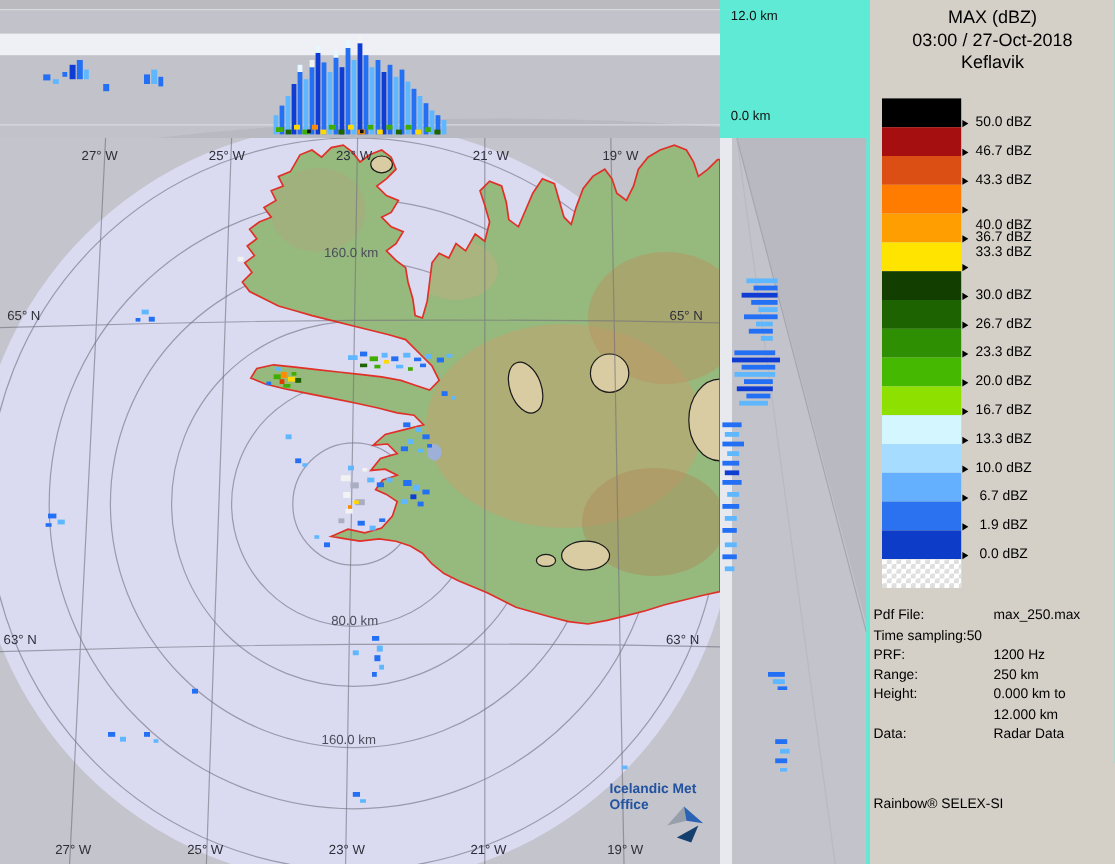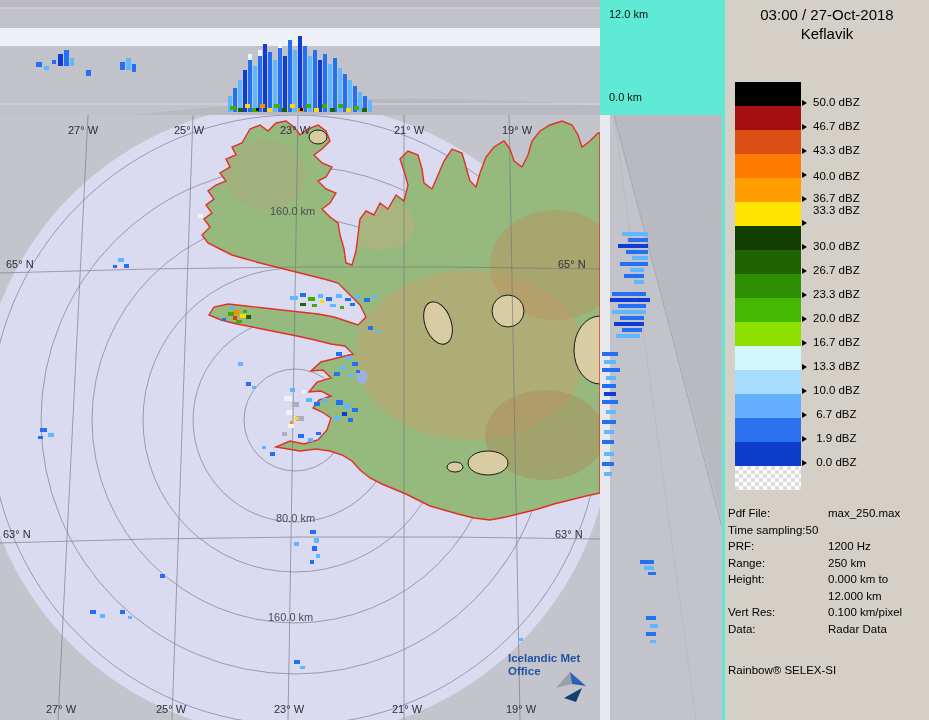--- a/index.html
+++ b/index.html
@@ -330,36 +330,37 @@
   <div id="logo-mark">
     <svg width="40" height="38" viewBox="0 0 40 38">
       <polygon points="4,22 18,6 20,18" fill="#97a0aa"></polygon>
       <polygon points="18,6 34,20 20,18" fill="#2a62b4"></polygon>
       <polygon points="12,32 30,22 24,36" fill="#15406e"></polygon>
     </svg>
   </div>
 
   <div id="info-panel" class="panel">
     <div id="title-block">
+      <div>MAX (dBZ)</div>
       <div>03:00 / 27-Oct-2018</div>
       <div>Keflavik</div>
     </div>
     <div id="legend-swatches">
         <div class="swatch" style="top: 0px; background: rgb(0, 0, 0);"></div>
         <div class="l-arrow" style="top: 18px;"></div>
         <div class="l-label" style="top: 14px;">50.0 dBZ</div>
         <div class="swatch" style="top: 24px; background: rgb(165, 15, 15);"></div>
         <div class="l-arrow" style="top: 42px;"></div>
         <div class="l-label" style="top: 38px;">46.7 dBZ</div>
         <div class="swatch" style="top: 48px; background: rgb(220, 79, 20);"></div>
         <div class="l-arrow" style="top: 66px;"></div>
         <div class="l-label" style="top: 62px;">43.3 dBZ</div>
         <div class="swatch" style="top: 72px; background: rgb(255, 124, 0);"></div>
         <div class="l-arrow" style="top: 90px;"></div>
-        <div class="l-label" style="top: 88px;">40.0 dBZ</div>
+        <div class="l-label" style="top: 100px;">40.0 dBZ</div>
         <div class="swatch" style="top: 96px; background: rgb(255, 158, 0);"></div>
         <div class="l-arrow" style="top: 114px;"></div>
         <div class="l-label" style="top: 110px; text-align: right;">36.7 dBZ</div>
         <div class="swatch" style="top: 120px; background: rgb(255, 228, 0);"></div>
         <div class="l-arrow" style="top: 138px;"></div>
         <div class="l-label" style="top: 122px;">33.3 dBZ</div>
         <div class="swatch" style="top: 144px; background: rgb(18, 63, 0);"></div>
         <div class="l-arrow" style="top: 162px;"></div>
         <div class="l-label" style="top: 158px;">30.0 dBZ</div>
         <div class="swatch" style="top: 168px; background: rgb(29, 99, 1);"></div>
@@ -391,19 +392,18 @@
         <div class="l-label" style="top: 374px;"> 0.0 dBZ</div>
         <div class="swatch nodata" style="top: 384px;"></div>
       </div>
     <div id="info-rows">
         <div class="irow"><span class="lab">Pdf File:</span><span class="val">max_250.max</span></div>
         <div class="irow inline"><span class="lab">Time sampling:</span><span class="val">50</span></div>
         <div class="irow"><span class="lab">PRF:</span><span class="val">1200 Hz</span></div>
         <div class="irow"><span class="lab">Range:</span><span class="val">250 km</span></div>
         <div class="irow"><span class="lab">Height:</span><span class="val">0.000 km to</span></div>
         <div class="irow"><span class="lab"></span><span class="val">12.000 km</span></div>
-        <div class="irow"><span class="lab">Vert Res:</span><span class="val">0.100 km/pixel</span></div>
         <div class="irow"><span class="lab">Data:</span><span class="val">Radar Data</span></div>
       </div>
     <div id="info-footer">Rainbow® SELEX-SI</div>
   </div>
 
 </div>
 
 </body></html>

